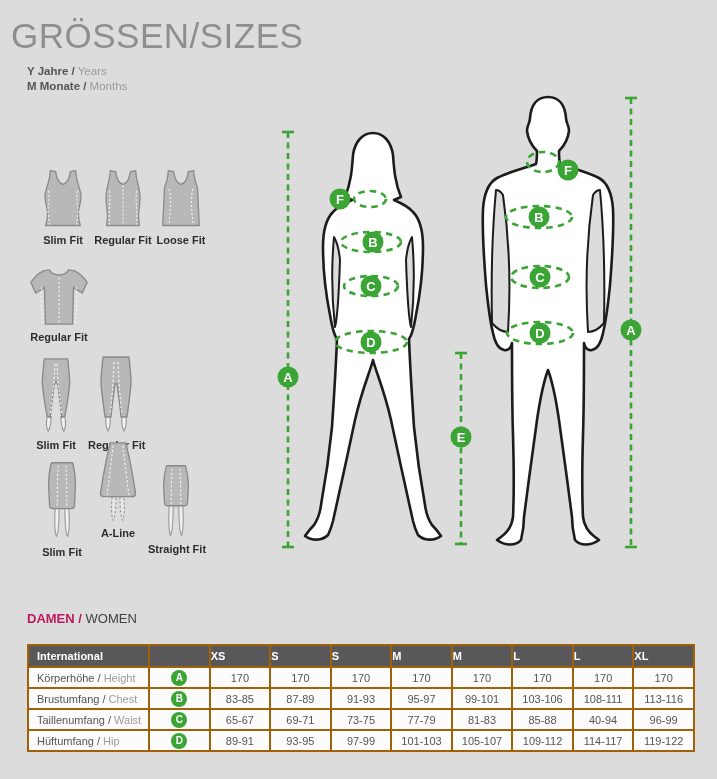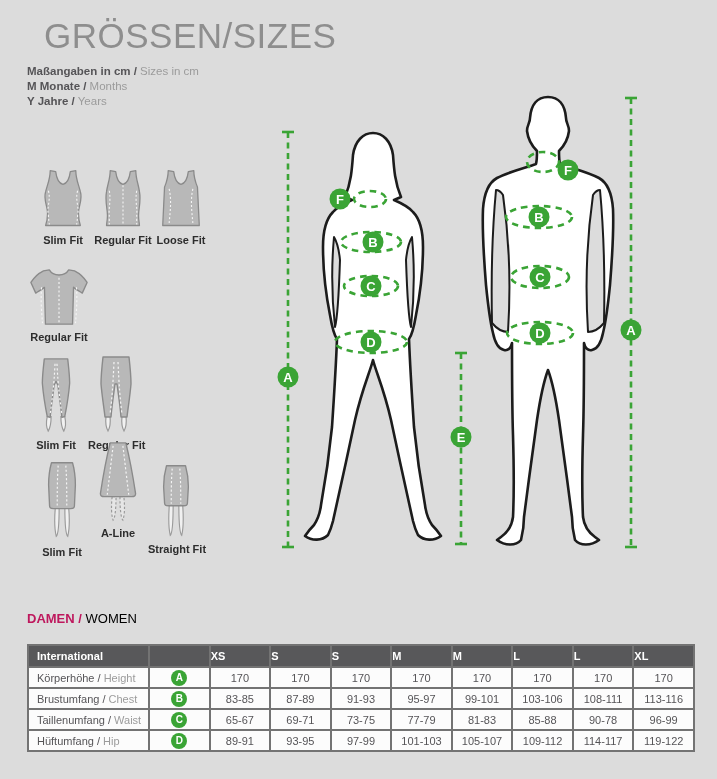--- a/index.html
+++ b/index.html
@@ -5,21 +5,21 @@
   html,body{margin:0;padding:0;overflow:hidden;}
   body{
     width:717px;height:779px;position:relative;
     background:#dcdcdc;
     font-family:"Liberation Sans", sans-serif;
     color:#555457;
   }
   .abs{position:absolute;}
   
   .page-title{
-    left:44px;top:16px;
+    left:11px;top:16px;
     font-size:35px;font-weight:300;letter-spacing:.5px;
     color:#8e8e8e;
   }
   .legend{left:27px;top:64px;font-size:11.5px;line-height:15px;}
   .legend .strong{font-weight:bold;color:#555457;}
   .legend .light{color:#9b9b9b;}
   
   .garment{position:absolute;text-align:center;}
   .garment svg{display:block;margin:0 auto;}
   .garment .fit-label{
@@ -35,25 +35,25 @@
   .silgap{fill:#dcdcdc;stroke:#1c1c1c;stroke-width:2;stroke-linejoin:round;}
   .mline{stroke:#3aa435;stroke-width:2.6;stroke-dasharray:6 4.5;fill:none;}
   .mcap{stroke:#3aa435;stroke-width:2.6;fill:none;}
   .mellipse{fill:none;stroke:#3aa435;stroke-width:2.6;stroke-dasharray:6.5 5;}
   .mcircle{fill:#3aa435;}
   .mletter{fill:#ffffff;font-size:13px;font-weight:bold;text-anchor:middle;
     font-family:"Liberation Sans", sans-serif;}
   
   .section-title{left:27px;top:611px;font-size:13px;}
   .section-title .strong{font-weight:bold;color:#be185d;text-align:right;}
-  .section-title .light{color:#000000;}
+  .section-title .light{color:#404040;}
   table.size-table{
     position:absolute;left:27px;top:644px;width:668px;
     border-collapse:separate;border-spacing:2px;
-    background:#737373;table-layout:fixed;
+    background:#a16207;table-layout:fixed;
     font-size:11px;
   }
   .size-table th{
     background:#58585a;color:#ffffff;font-weight:bold;
     height:20px;padding:0;text-align:left;
   }
   .size-table th.lbl{text-align:left;padding-left:8px;}
   .size-table td{
     background:#fcfcfc;color:#555457;height:19px;padding:0;text-align:center;
   }
@@ -65,27 +65,24 @@
     line-height:16px;text-align:center;vertical-align:middle;
   }
 </style>
 </head>
 <body>
 
 <div class="abs page-title">GRÖSSEN/SIZES</div>
 
 <div class="abs legend">
   <div>
-    <span class="strong">Maßangaben in cm /</span><span class="light"> Sizes in cm</span>
+    <span class="strong">Y Jahre /</span><span class="light"> Years</span>
   </div>
   <div>
     <span class="strong">M Monate /</span><span class="light"> Months</span>
-  </div>
-  <div>
-    <span class="strong">Y Jahre /</span><span class="light"> Years</span>
   </div>
 </div>
 
 <div class="garment" style="left:33px;top:167px;width:60px;">
   <svg width="46" height="64" viewBox="0 0 50 70">
     <path class="gfill" d="M11,4 L17,5 C18,13 21,18 25,19 C29,18 32,13 33,5 L39,4 C39,13 42,19 44,27 C47,36 41,44 42,52 C42,57 43,61 44,64 L6,64 C7,61 8,57 8,52 C9,44 3,36 6,27 C8,19 11,13 11,4 Z"></path>
     <path class="gseam" d="M9,26 C12,36 7,44 9,52 C9,57 10,61 10,63"></path>
     <path class="gseam" d="M41,26 C38,36 43,44 41,52 C41,57 40,61 40,63"></path>
   </svg>
   <div class="fit-label">Slim Fit</div>
@@ -318,21 +315,21 @@
   </tr>
   <tr>
     <td class="lbl"><span>Taillenumfang /</span><span class="en"> Waist</span></td>
     <td><span class="tmark">C</span></td>
     <td>65-67</td>
     <td>69-71</td>
     <td>73-75</td>
     <td>77-79</td>
     <td>81-83</td>
     <td>85-88</td>
-    <td>90-78</td>
+    <td>40-94</td>
     <td>96-99</td>
   </tr>
   <tr>
     <td class="lbl"><span>Hüftumfang /</span><span class="en"> Hip</span></td>
     <td><span class="tmark">D</span></td>
     <td>89-91</td>
     <td>93-95</td>
     <td>97-99</td>
     <td>101-103</td>
     <td>105-107</td>

